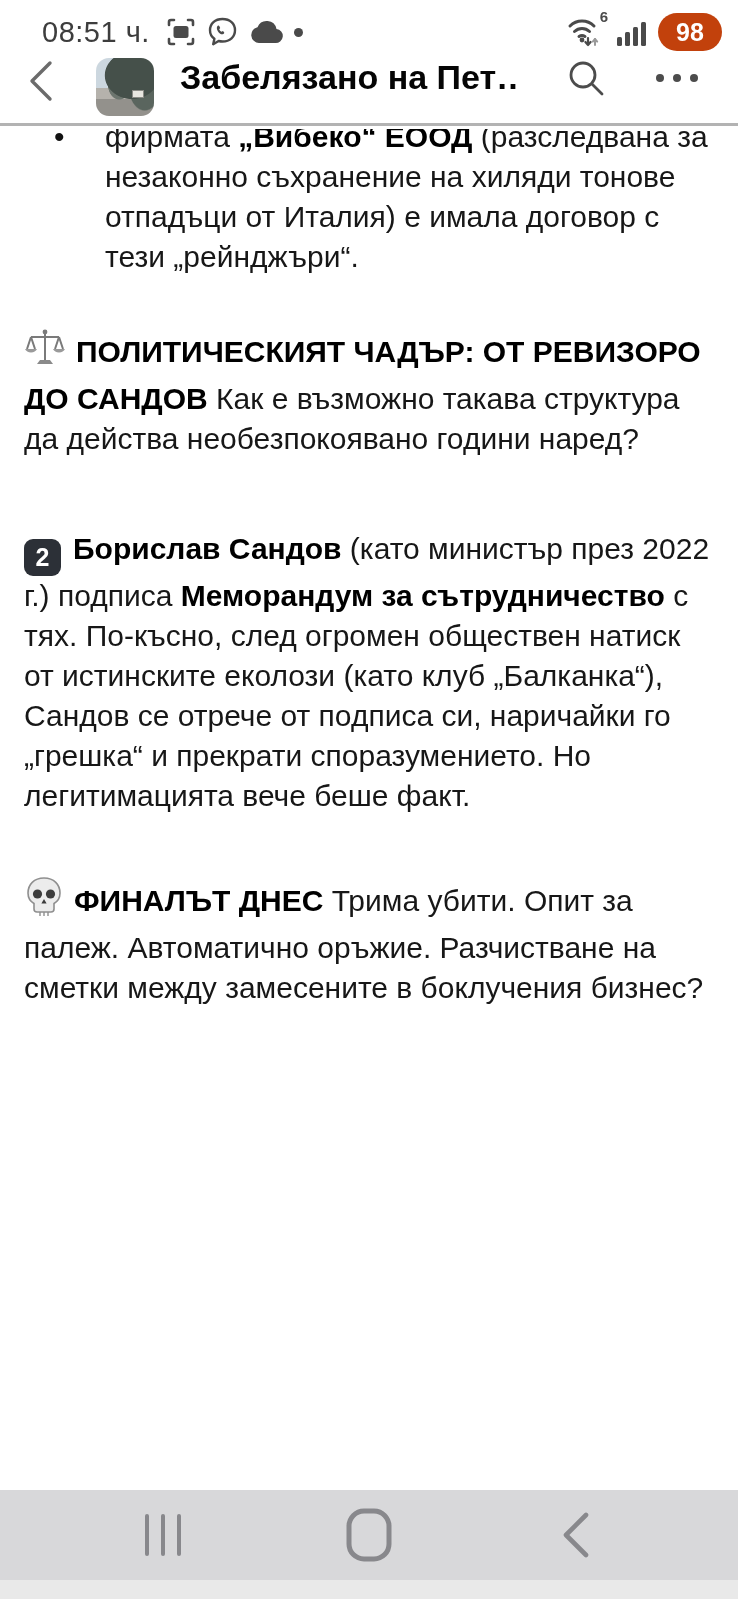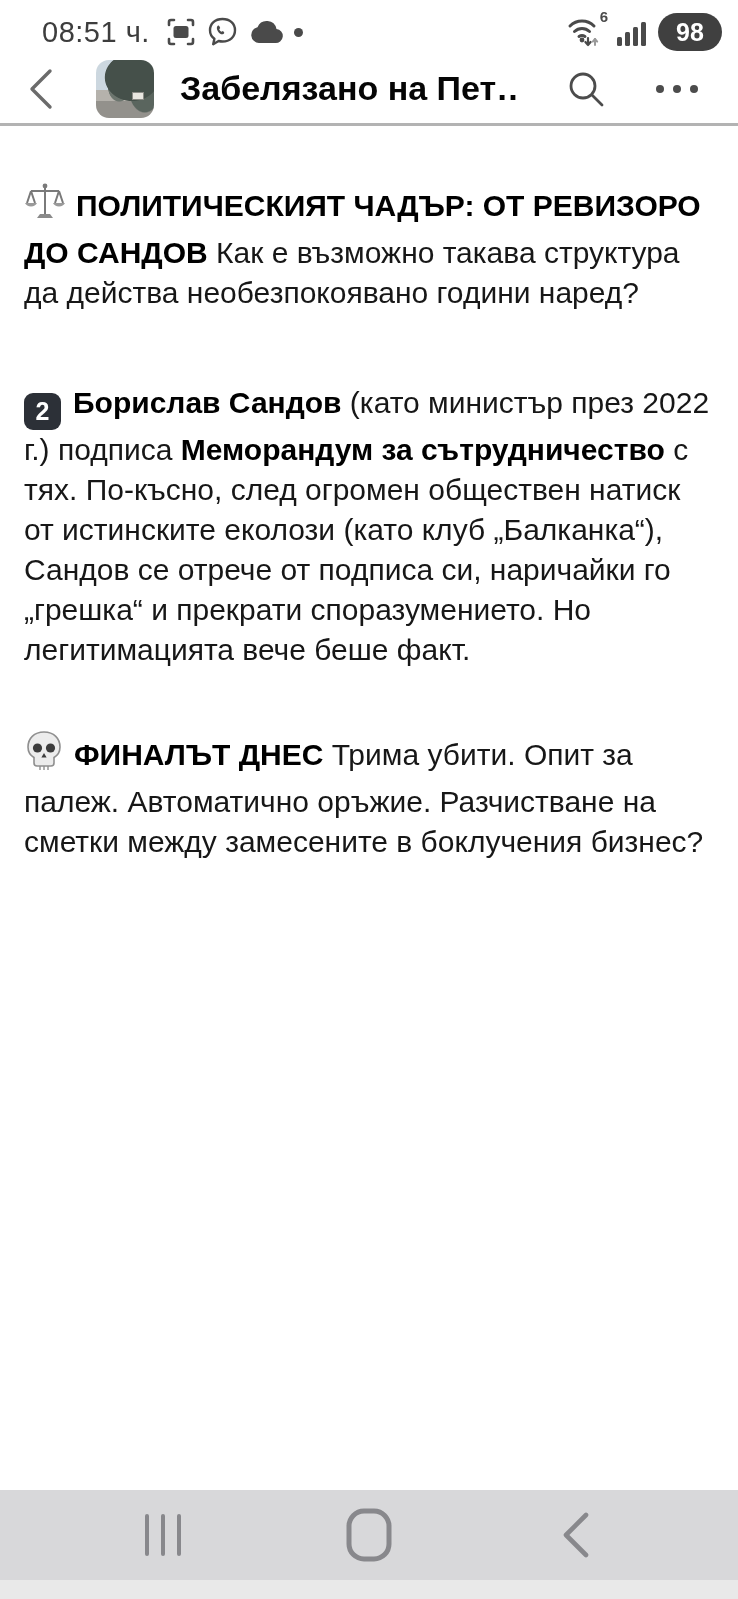--- a/index.html
+++ b/index.html
@@ -13,30 +13,30 @@
   
   .statusbar {
     height:58px; display:flex; align-items:center;
     padding:6px 16px 0 42px; color:#3d3d3d;
   }
   .sb-time { font-size:29px; font-weight:500; letter-spacing:.5px; }
   .sb-left-icons { display:flex; align-items:center; gap:11px; margin-left:16px; }
   .sb-spacer { flex:1; }
   .sb-right { display:flex; align-items:center; gap:9px; }
   .battery-badge {
-    min-width:64px; height:38px; border-radius:19px; background:#404040;
+    min-width:64px; height:38px; border-radius:19px; background:#c2410c;
     color:#fff; font-size:25px; font-weight:700;
     display:flex; align-items:center; justify-content:center; padding:0 12px;text-align:right;
   }
   .wifi-six { position:relative; }
   .wifi-six .six { position:absolute; top:-4px; right:-2px; font-size:15px; font-weight:700; color:#4a4a4a; }
 
   
   .header {
-    height:68px; display:flex; align-items:center;
+    height:68px; display:flex; align-items:flex-start;
     padding:0 30px 4px 26px; border-bottom:3px solid #b3b3b3;
     background:#fff;
   }
   .back-btn { width:32px; height:46px; display:flex; align-items:center; }
   .avatar {
     width:58px; height:58px; border-radius:13px; margin-left:38px; flex:none;
     background:
       radial-gradient(46px 40px at 62% 30%, #45504a 0 58%, rgba(69,80,74,0) 60%),
       radial-gradient(30px 46px at 84% 48%, #5a655e 0 52%, rgba(90,101,94,0) 55%),
       radial-gradient(22px 30px at 40% 45%, #6c756e 0 50%, rgba(108,117,110,0) 53%),
@@ -59,21 +59,21 @@
   .msg { margin-top:-12px; padding:0 24px; }
   .b { font-weight:700; color:#000; }
 
   ul.bullets { list-style:none; }
   ul.bullets li { position:relative; padding-left:81px; }
   ul.bullets li::before {
     content:"\2022"; position:absolute; left:30px; top:0;
     font-size:30px; color:#111;
   }
   .para { margin-top:60px; }
-  .para.heading { margin-top:64px; }
+  .para.heading { margin-top:50px; }
   .para.item1 { margin-top:66px; }
   .para.item2 { margin-top:70px; }
   .para.final { }
 
   .keycap {
     display:inline-flex; width:37px; height:37px; border-radius:9px;
     background:#2c3037; color:#fff; font-size:25px; font-weight:700;
     align-items:center; justify-content:center;
     vertical-align:-7px; margin-right:12px;
   }
@@ -160,20 +160,21 @@
       <i></i>
         <i></i>
         <i></i>
     </div>
   </div>
 
   <div class="content">
     <div class="msg">
 
       <ul class="bullets">
+        <li><span>фирмата </span><span class="b">„Вибеко“ ЕООД</span><span> (разследвана за незаконно съхранение на хиляди тонове отпадъци от Италия) е имала договор с тези „рейнджъри“.</span></li>
       </ul>
 
       <p class="para heading"><span class="inline-ico"><svg width="42" height="42" viewBox="0 0 42 42">
           <g stroke="#7a7a7a" stroke-width="2" fill="none">
             <path d="M21 5 V33"></path>
                 <path d="M7 10 H35"></path>
             <path d="M7 10 L3 22 M7 10 L11 22"></path>
                 <path d="M35 10 L31 22 M35 10 L39 22"></path>
           </g>
           <path d="M1 22 a6.5 5.5 0 0 0 12 0 Z" fill="#9a9a9a"></path>

